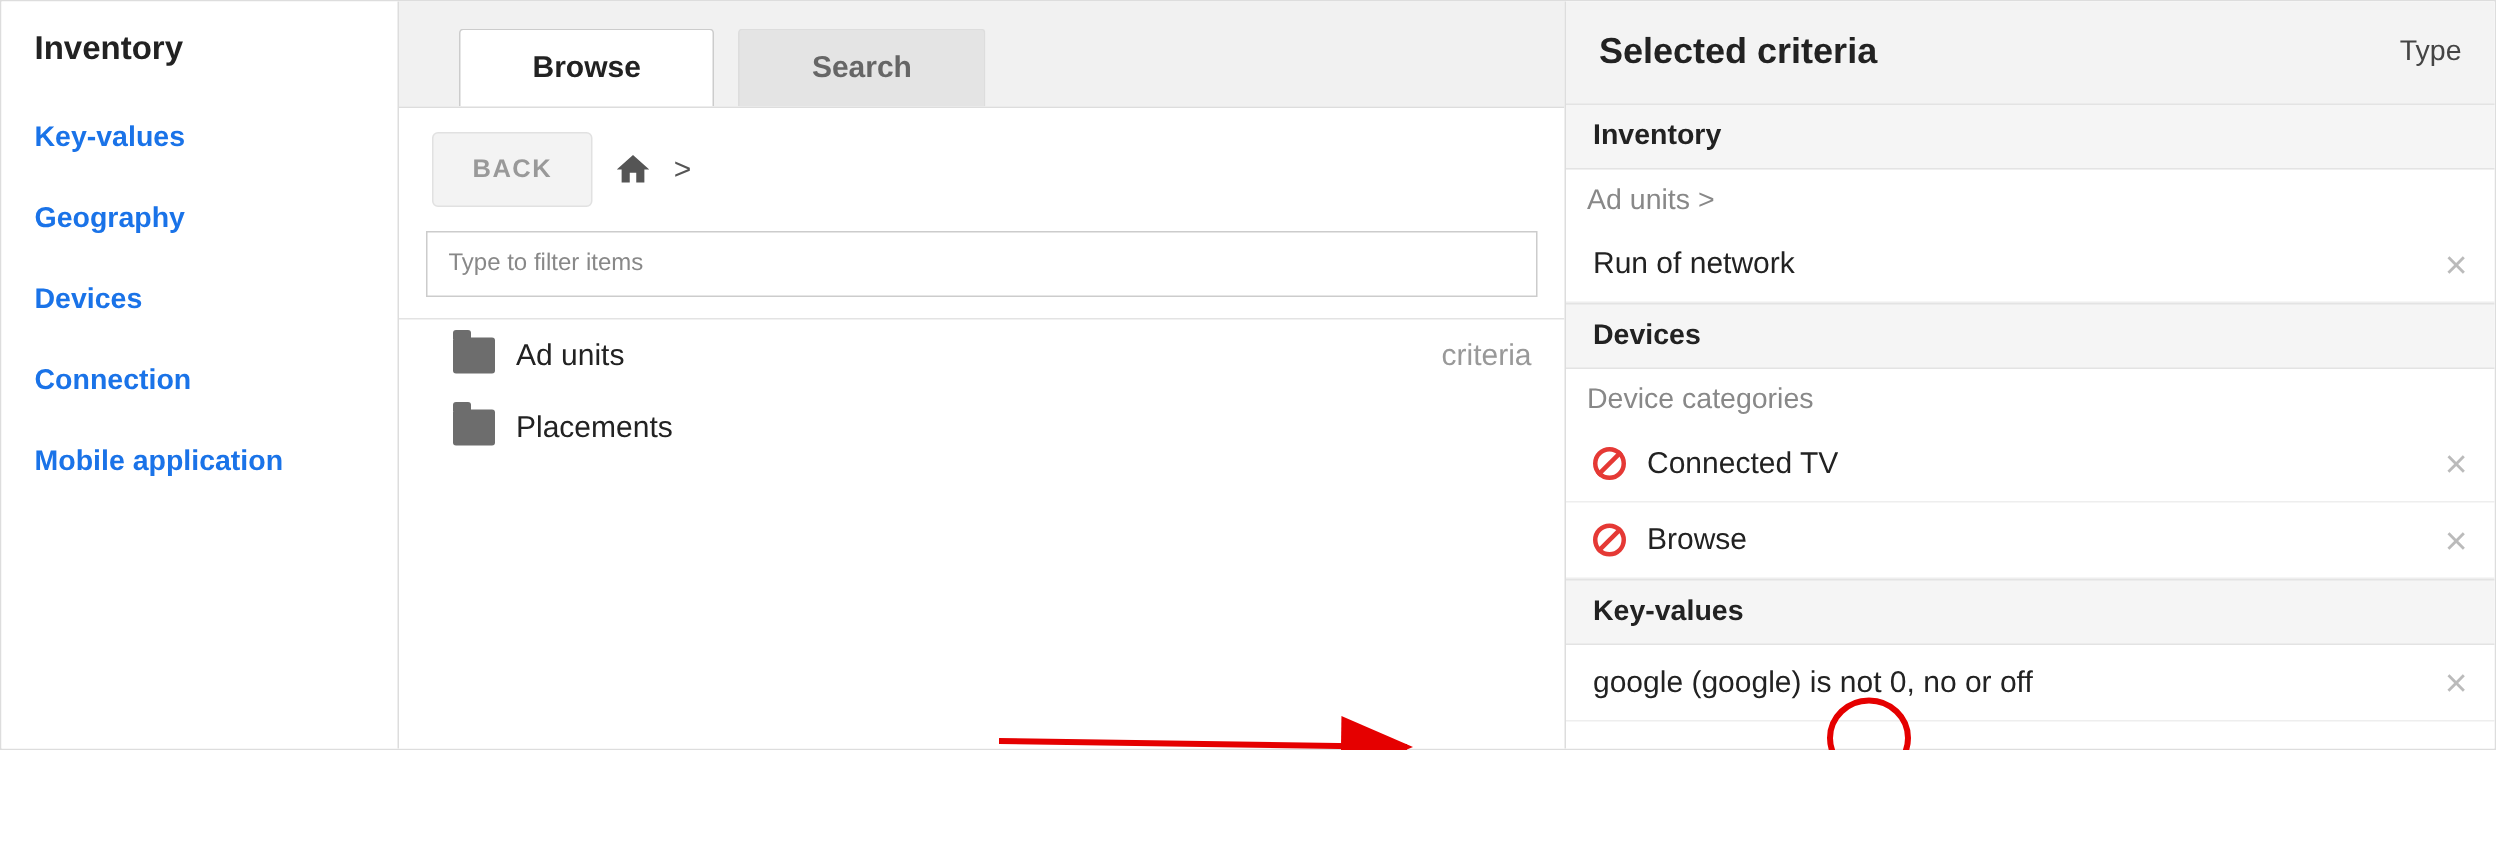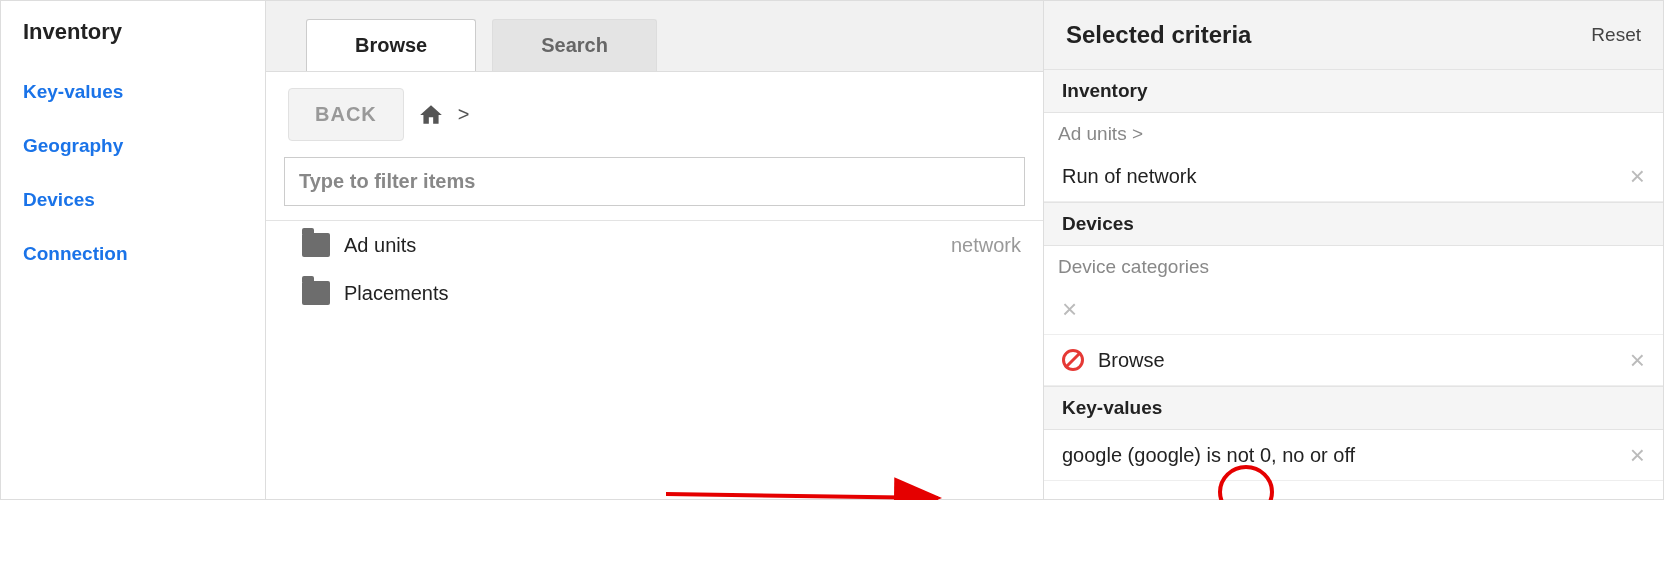--- a/index.html
+++ b/index.html
@@ -76,45 +76,44 @@
       display: flex;
       align-items: center;
       gap: 14px;
       padding: 16px 22px 8px 22px;
     }
     .back-btn {
       background: #f3f3f3;
       border: 1px solid #e1e1e1;
       border-radius: 4px;
       color: #999;
-      font-size: 20px;
+      font-size: 17px;
       font-weight: bold;
       padding: 14px 26px;
       letter-spacing: 1px;
       cursor: pointer;
     }
     .home-icon {
       width: 26px;
       height: 26px;
       fill: #555;
     }
     .breadcrumb-sep {
       font-size: 20px;
       color: #555;
     }
     .filter-row {
       padding: 8px 18px 14px 18px;
     }
     .filter-input {
       width: 100%;
-      font-size: 20px;
+      font-size: 16px;
       padding: 12px 14px;
       border: 1px solid #ccc;
       color: #333;
-      font-weight: bold;
     }
     .filter-input::placeholder { color: #888; }
     .list {
       border-top: 1px solid #e3e3e3;
     }
     .list-row {
       display: flex;
       justify-content: space-between;
       align-items: center;
       padding: 12px 22px;
@@ -233,20 +232,21 @@
 <body>
 
 <div class="container">
 
   <div class="sidebar">
     <div class="sidebar-header">Inventory</div>
     <div class="sidebar-item">Key-values</div>
     <div class="sidebar-item">Geography</div>
     <div class="sidebar-item">Devices</div>
     <div class="sidebar-item">Connection</div>
+    <div class="sidebar-item">Mobile application</div>
   </div>
 
   <div class="middle">
     <div class="tabs">
       <div class="tab active">Browse</div>
       <div class="tab">Search</div>
     </div>
     <div class="middle-body">
       <div class="nav-row">
         <button class="back-btn">BACK</button>
@@ -257,21 +257,21 @@
       </div>
       <div class="filter-row">
         <input class="filter-input" type="text" placeholder="Type to filter items" style="">
       </div>
       <div class="list">
         <div class="list-row">
           <div class="list-left">
             <span class="folder-icon"></span>
             <span>Ad units</span>
           </div>
-          <span class="included-label">network</span>
+          <span class="included-label">criteria</span>
         </div>
         <div class="list-row">
           <div class="list-left">
             <span class="folder-icon"></span>
             <span>Placements</span>
           </div>
         </div>
       </div>
     </div>
 
@@ -281,35 +281,39 @@
           <polygon points="0 0, 12 5, 0 10" fill="#e50000"></polygon>
         </marker>
       </defs>
       <line x1="0" y1="18" x2="272" y2="22" stroke="#e50000" stroke-width="4" marker-end="url(#arrowhead)"></line>
     </svg>
   </div>
 
   <div class="right" style="position:relative;">
     <div class="right-header">
       <span class="right-title">Selected criteria</span>
-      <span class="reset-link">Reset</span>
+      <span class="reset-link">Type</span>
     </div>
 
     <div class="section-header" style="border-top:none;">Inventory</div>
     <div class="section-sub">Ad units &gt;</div>
     <div class="criteria-row">
       <div class="criteria-left">
         <span>Run of network</span>
       </div>
       <span class="remove-icon">×</span>
     </div>
 
     <div class="section-header">Devices</div>
     <div class="section-sub">Device categories</div>
     <div class="criteria-row">
+      <div class="criteria-left">
+        <span class="prohibit-icon"></span>
+        <span>Connected TV</span>
+      </div>
       <span class="remove-icon">×</span>
     </div>
     <div class="criteria-row">
       <div class="criteria-left">
         <span class="prohibit-icon"></span>
         <span>Browse</span>
       </div>
       <span class="remove-icon">×</span>
     </div>
 

